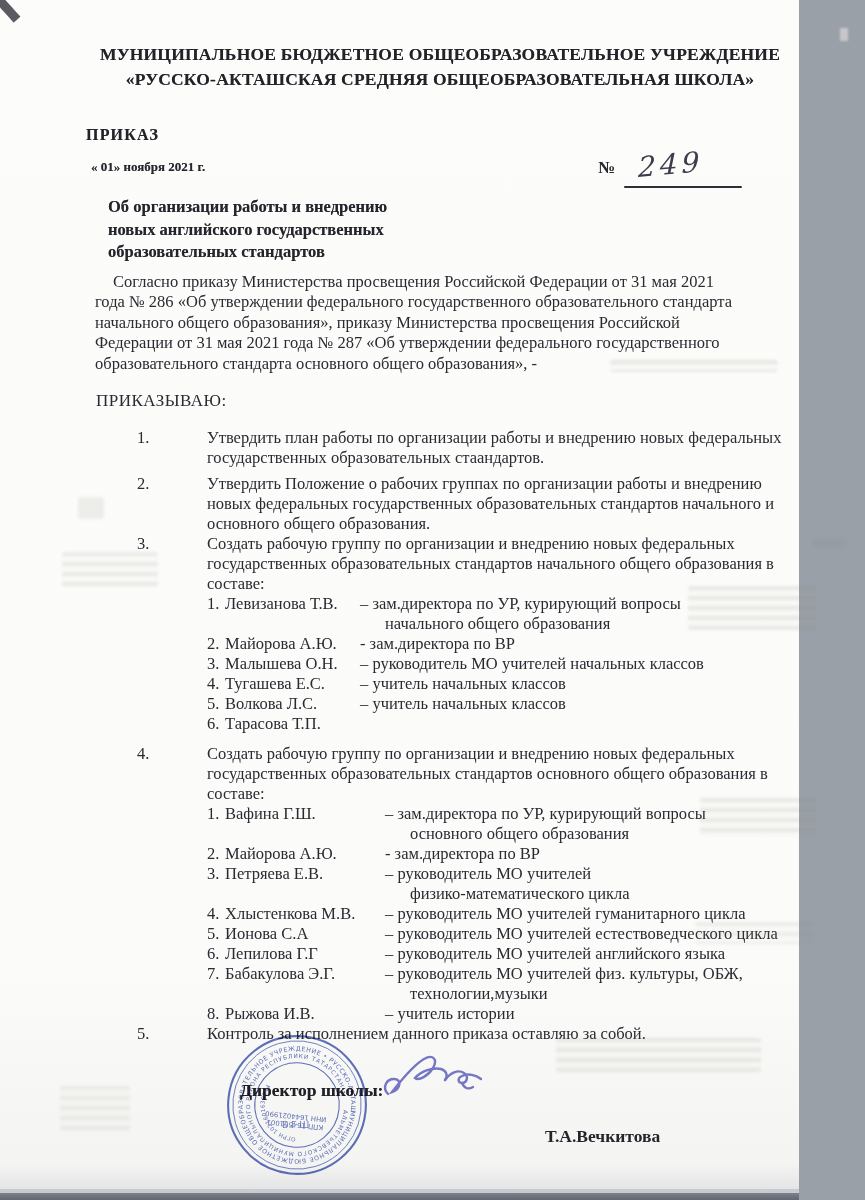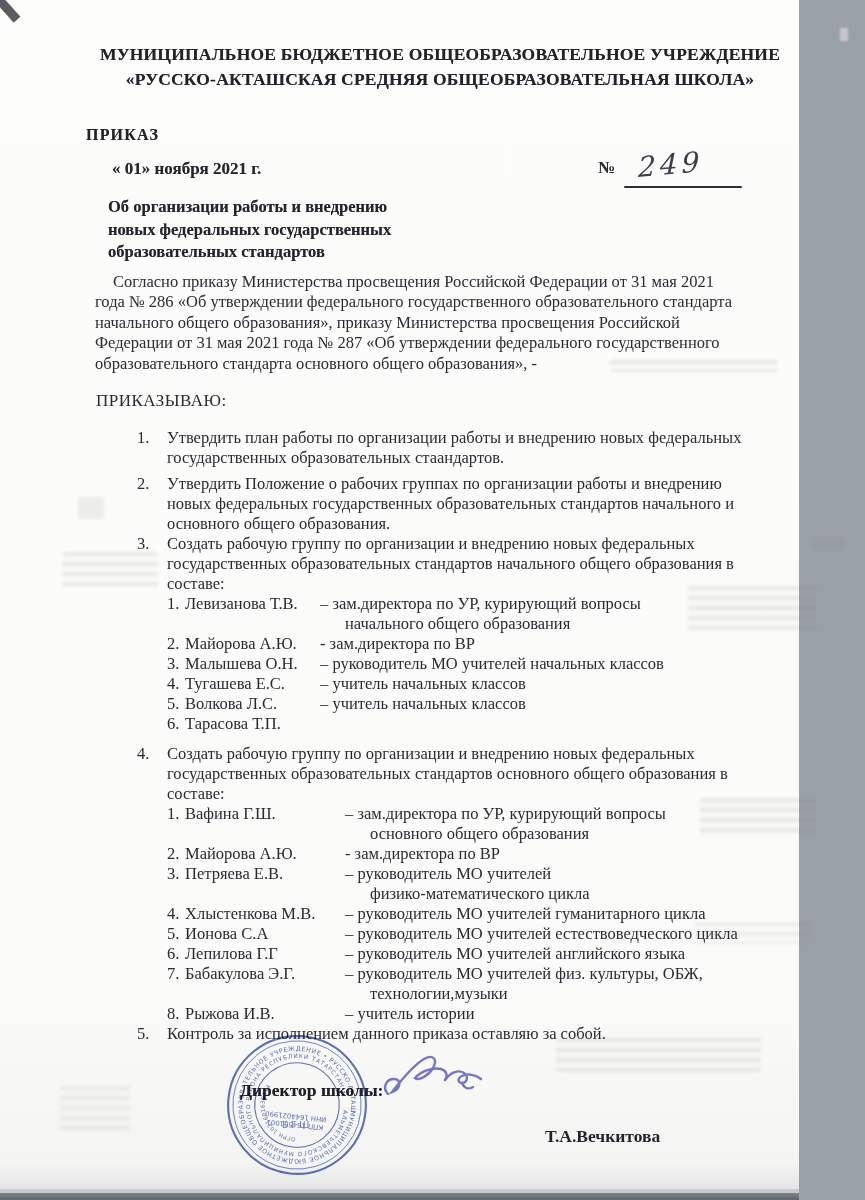--- a/index.html
+++ b/index.html
@@ -21,22 +21,22 @@
     letter-spacing:.2px;color:#222229;
     text-shadow:0 0 .5px rgba(34,34,45,.55);
   }
   .doc-type{
     position:absolute;left:86px;top:126px;width:740px;
     font-weight:bold;font-size:16px;letter-spacing:1.2px;color:#222229;
     text-shadow:0 0 .5px rgba(34,34,45,.5);
   }
   
   .date{
-    position:absolute;left:112px;top:159px;
-    font-weight:bold;font-size:17px;color:#26262e;
+    position:absolute;left:91px;top:159px;
+    font-weight:bold;font-size:13px;color:#26262e;
     text-shadow:0 0 .4px rgba(34,34,45,.5);
   }
   .doc-no{position:absolute;left:598px;top:158px;width:170px;height:40px;}
   .no-label{font-weight:bold;font-size:17px;}
   .no-line{
     position:absolute;left:26px;top:28px;width:118px;height:2px;
     background:#2e2e38;border-radius:1px;
   }
   .hand-number{
     position:absolute;left:40px;top:-10px;
@@ -61,21 +61,21 @@
   }
   
   .main-list{
     position:absolute;left:137px;top:428px;width:680px;
     font-size:16.5px;line-height:20px;color:#2a2a32;
   }
   .item{display:flex;align-items:flex-start;}
   .item.mb6{margin-bottom:6px;}
   .item.mt10{margin-top:10px;}
   .i-num{flex:none;width:30px;}
-  .i-body{flex:1;}
+  .i-body{flex:1;margin-left:40px;}
   .i-text{width:648px;}
   .members{margin:0;}
   .m-row{display:flex;align-items:flex-start;}
   .m-num{flex:none;width:18px;}
   .m-name{flex:none;width:135px;}
   .members.g4 .m-name{width:160px;}
   .m-role{flex:1;padding-left:25px;text-indent:-25px;}
   
   .sig-title{
     position:absolute;left:240px;top:1080px;z-index:2;
@@ -137,21 +137,21 @@
   <div class="doc-type">ПРИКАЗ</div>
 
   <div class="date">« 01» ноября 2021 г.</div>
   <div class="doc-no">
     <span class="no-label">№</span>
     <span class="hand-number">249</span>
     <span class="no-line"></span>
   </div>
 
   <div class="subject pre">Об организации работы и внедрению
-новых федеральных государственных
+новых английского государственных
 образовательных стандартов</div>
 
   <div class="preamble pre">Согласно приказу Министерства просвещения Российской Федерации от 31 мая 2021
 года № 286 «Об утверждении федерального государственного образовательного стандарта
 начального общего образования», приказу Министерства просвещения Российской
 Федерации от 31 мая 2021 года № 287 «Об утверждении федерального государственного
 образовательного стандарта основного общего образования», -</div>
 
   <div class="order-word">ПРИКАЗЫВАЮ:</div>
 

